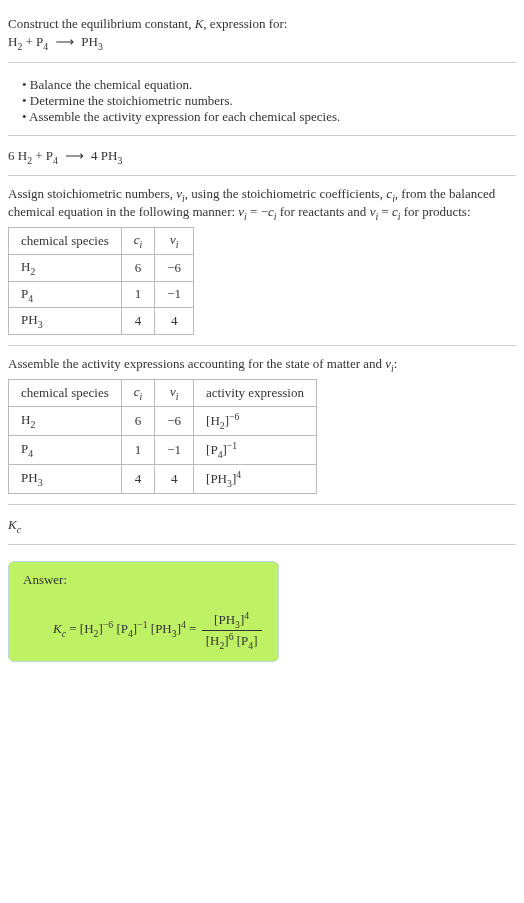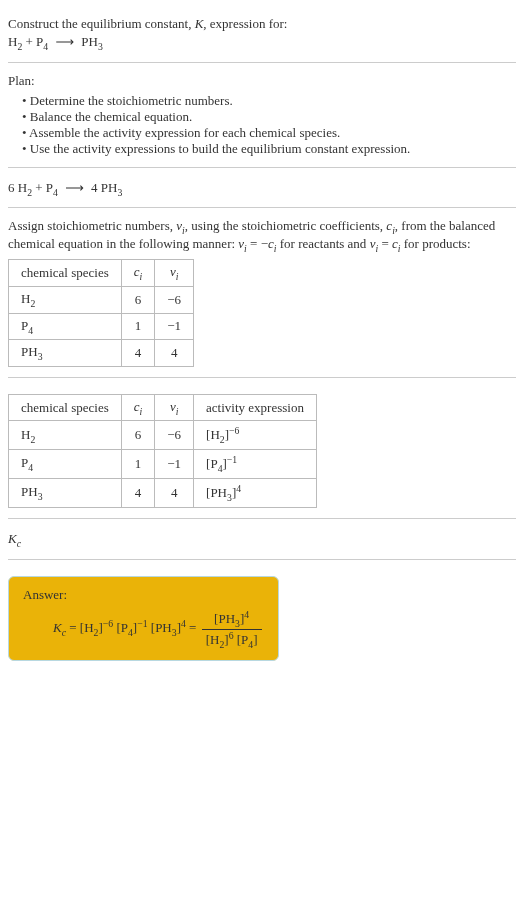--- a/index.html
+++ b/index.html
@@ -45,21 +45,21 @@
     td, th {
       border: 1px solid #bbb;
       padding: 4px 12px;
       text-align: left;
       font-weight: normal;
     }
     td.center, th.center {
       text-align: center;
     }
     .answer-box {
-      background: #eab308;
+      background: #bef264;
       border: 1px solid #b8d8e0;
       border-radius: 6px;
       padding: 10px 14px;
       margin-top: 6px;
       display: inline-block;
     }
     .italic {
       font-style: italic;
     }
     .fraction {
@@ -94,26 +94,24 @@
     <span>Construct the equilibrium constant, </span><span class="italic">K</span><span>, expression for:</span>
   </div>
   <div class="equation">
     <span>H</span><sub>2</sub><span> + </span><span>P</span><sub>4</sub>
     <span class="arrow">⟶</span>
     <span>PH</span><sub>3</sub>
   </div>
 </div>
 
 <div class="section">
-  <div>Plan:</div>
   <ul class="plan">
+    <li>Balance the chemical equation.</li>
     <li>Determine the stoichiometric numbers.</li>
-    <li>Balance the chemical equation.</li>
     <li>Assemble the activity expression for each chemical species.</li>
-    <li>Use the activity expressions to build the equilibrium constant expression.</li>
   </ul>
 </div>
 
 <div class="section">
   <div class="equation">
     <span>6 H</span><sub>2</sub><span> + </span><span>P</span><sub>4</sub>
     <span class="arrow">⟶</span>
     <span>4 PH</span><sub>3</sub>
   </div>
 </div>
@@ -142,20 +140,23 @@
     <tr>
       <td><span>PH</span><sub>3</sub></td>
       <td class="center">4</td>
       <td class="center">4</td>
     </tr>
   </tbody>
     </table>
 </div>
 
 <div class="section">
+  <div>
+    <span>Assemble the activity expressions accounting for the state of matter and </span><span class="italic">ν</span><sub class="italic">i</sub><span>:</span>
+  </div>
   <table>
     <tbody>
         <tr>
       <th>chemical species</th>
       <th class="center"><span class="italic">c</span><sub class="italic">i</sub></th>
       <th class="center"><span class="italic">ν</span><sub class="italic">i</sub></th>
       <th>activity expression</th>
     </tr>
     <tr>
       <td><span>H</span><sub>2</sub></td>
@@ -181,19 +182,19 @@
 
 <div class="section">
   <div class="equation">
     <span class="italic">K</span><sub class="italic">c</sub>
   </div>
 </div>
 
 <div class="section no-border">
   <div class="answer-box">
     <div>Answer:</div>
-    <div class="equation" style="margin-top:6px;padding-left:30px;">
+    <div class="equation" style="margin-top:22px;padding-left:30px;">
       <span class="italic">K</span><sub class="italic">c</sub><span> = </span><span>[H</span><sub>2</sub><span>]</span><sup>−6</sup>
       <span>[P</span><sub>4</sub><span>]</span><sup>−1</sup>
       <span>[PH</span><sub>3</sub><span>]</span><sup>4</sup><span> = </span><span class="fraction"><span class="num"><span>[PH</span><sub>3</sub><span>]</span><sup>4</sup></span><span class="den"><span>[H</span><sub>2</sub><span>]</span><sup>6</sup> <span>[P</span><sub>4</sub><span>]</span></span></span>
     </div>
   </div>
 </div>
 
 </body></html>

